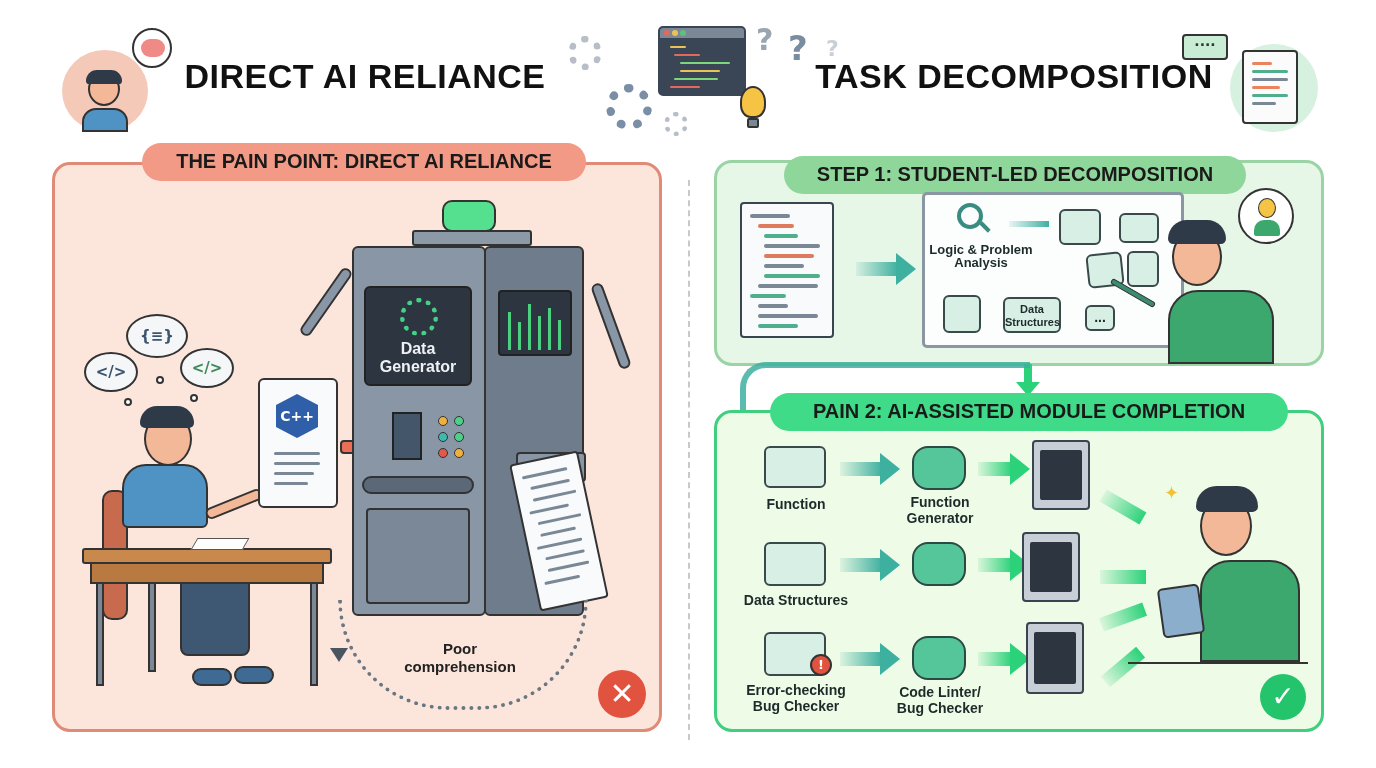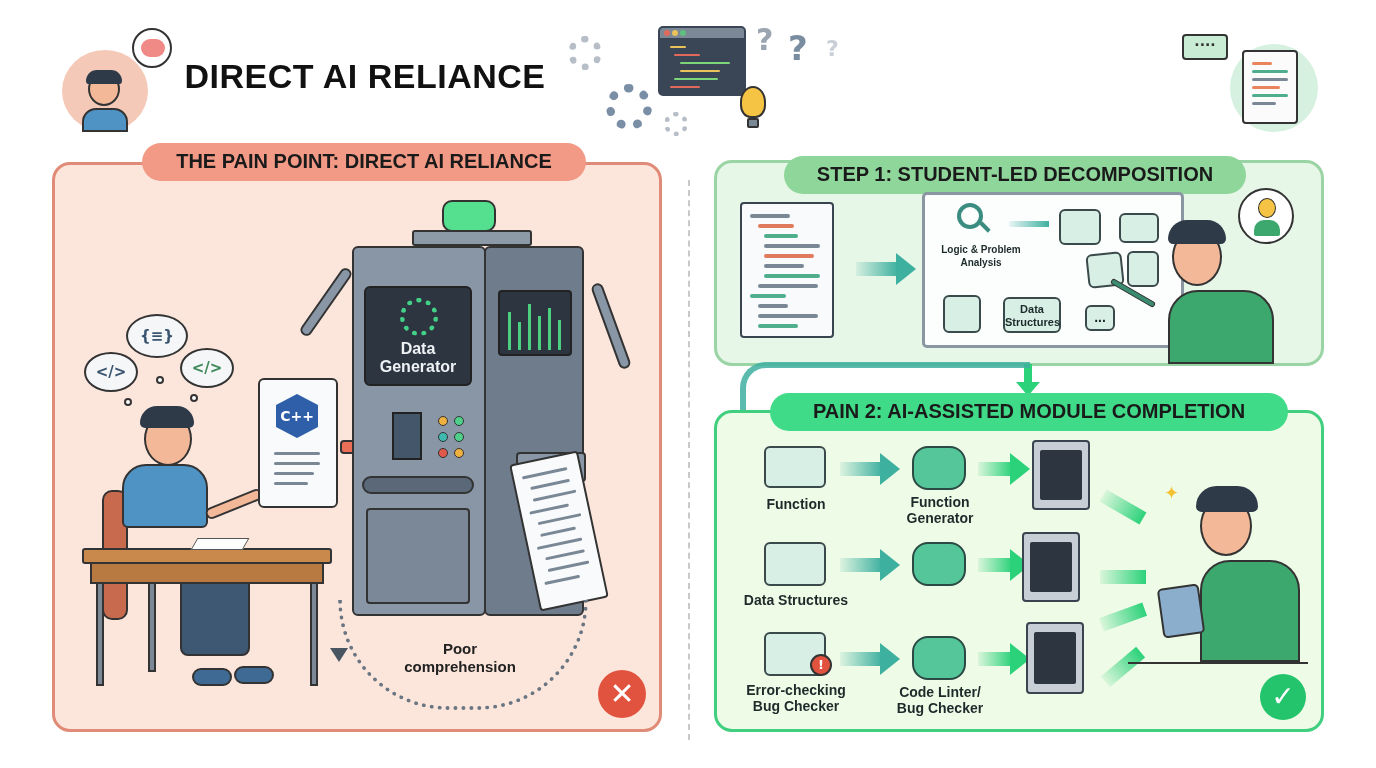--- a/index.html
+++ b/index.html
@@ -65,20 +65,21 @@
   </div>
   <div class="abs" style="left:206px;top:8px;font-size:30px;font-weight:bold;color:#9aa5b1;">?</div>
   <div class="abs" style="left:238px;top:14px;font-size:34px;font-weight:bold;color:#7a8ca0;">?</div>
   <div class="abs" style="left:276px;top:22px;font-size:22px;font-weight:bold;color:#c9cfd6;">?</div>
   <div class="abs" style="left:190px;top:72px;width:26px;height:32px;border-radius:50% 50% 40% 40%;background:#f6c445;border:2px solid #333;">
     <div class="abs" style="left:5px;top:30px;width:12px;height:10px;background:#7a8896;border:2px solid #333;border-radius:2px;"></div>
   </div>
 </div>
 
 <div class="abs hdr-title" style="left:804px;top:56px;width:420px;">
+  <div>TASK DECOMPOSITION</div>
 </div>
 
 <div class="abs" style="left:1182px;top:34px;width:140px;height:100px;">
   <div class="abs" style="left:0;top:0;width:46px;height:26px;background:#c9ecd4;border:2px solid #333;border-radius:4px;text-align:center;font-size:14px;line-height:18px;color:#333;font-weight:bold;">····</div>
   <div class="abs" style="left:48px;top:10px;width:88px;height:88px;border-radius:50%;background:#d6f1df;"></div>
   <div class="abs" style="left:60px;top:16px;width:56px;height:74px;background:#fbfbfb;border:2px solid #333;border-radius:4px;">
     <div class="abs line" style="left:8px;top:10px;width:20px;height:3px;background:#e9845c;"></div>
     <div class="abs line" style="left:8px;top:18px;width:36px;height:3px;background:#4fae8c;"></div>
     <div class="abs line" style="left:8px;top:26px;width:36px;height:3px;background:#7a8896;"></div>
     <div class="abs line" style="left:8px;top:34px;width:28px;height:3px;background:#e9845c;"></div>
@@ -200,21 +201,21 @@
   <div class="abs line" style="left:16px;top:100px;width:30px;background:#7a8896;"></div>
   <div class="abs line" style="left:16px;top:110px;width:60px;background:#7a8896;"></div>
   <div class="abs line" style="left:16px;top:120px;width:40px;background:#4fae8c;"></div>
 </div>
 <div class="abs arrow-teal" style="left:856px;top:262px;width:42px;"></div>
 <div class="abs tri-teal" style="left:896px;top:253px;"></div>
 
 <div class="abs" style="left:922px;top:192px;width:262px;height:156px;background:#fcfdfd;border:3px solid #8a96a2;border-radius:5px;">
   <div class="abs" style="left:32px;top:8px;width:26px;height:26px;border-radius:50%;border:4px solid #3a8c80;"></div>
   <div class="abs" style="left:54px;top:30px;width:12px;height:4px;background:#3a8c80;transform:rotate(45deg);"></div>
-  <div class="abs lbl" style="left:4px;top:48px;width:104px;font-size:10px;line-height:13px;">
+  <div class="abs lbl" style="left:4px;top:48px;width:104px;font-size:13px;line-height:13px;">
     <div>Logic &amp; Problem</div>
     <div>Analysis</div>
   </div>
   <div class="abs arrow-teal" style="left:84px;top:26px;width:40px;height:6px;"></div>
   <div class="abs mini-card" style="left:134px;top:14px;width:42px;height:36px;"></div>
   <div class="abs mini-card" style="left:194px;top:18px;width:40px;height:30px;"></div>
   <div class="abs mini-card" style="left:162px;top:58px;width:36px;height:34px;transform:rotate(-6deg);"></div>
   <div class="abs mini-card" style="left:202px;top:56px;width:32px;height:36px;"></div>
   <div class="abs mini-card" style="left:18px;top:100px;width:38px;height:38px;"></div>
   <div class="abs mini-card lbl" style="left:78px;top:102px;width:58px;height:36px;font-size:11px;line-height:13px;padding-top:4px;">

